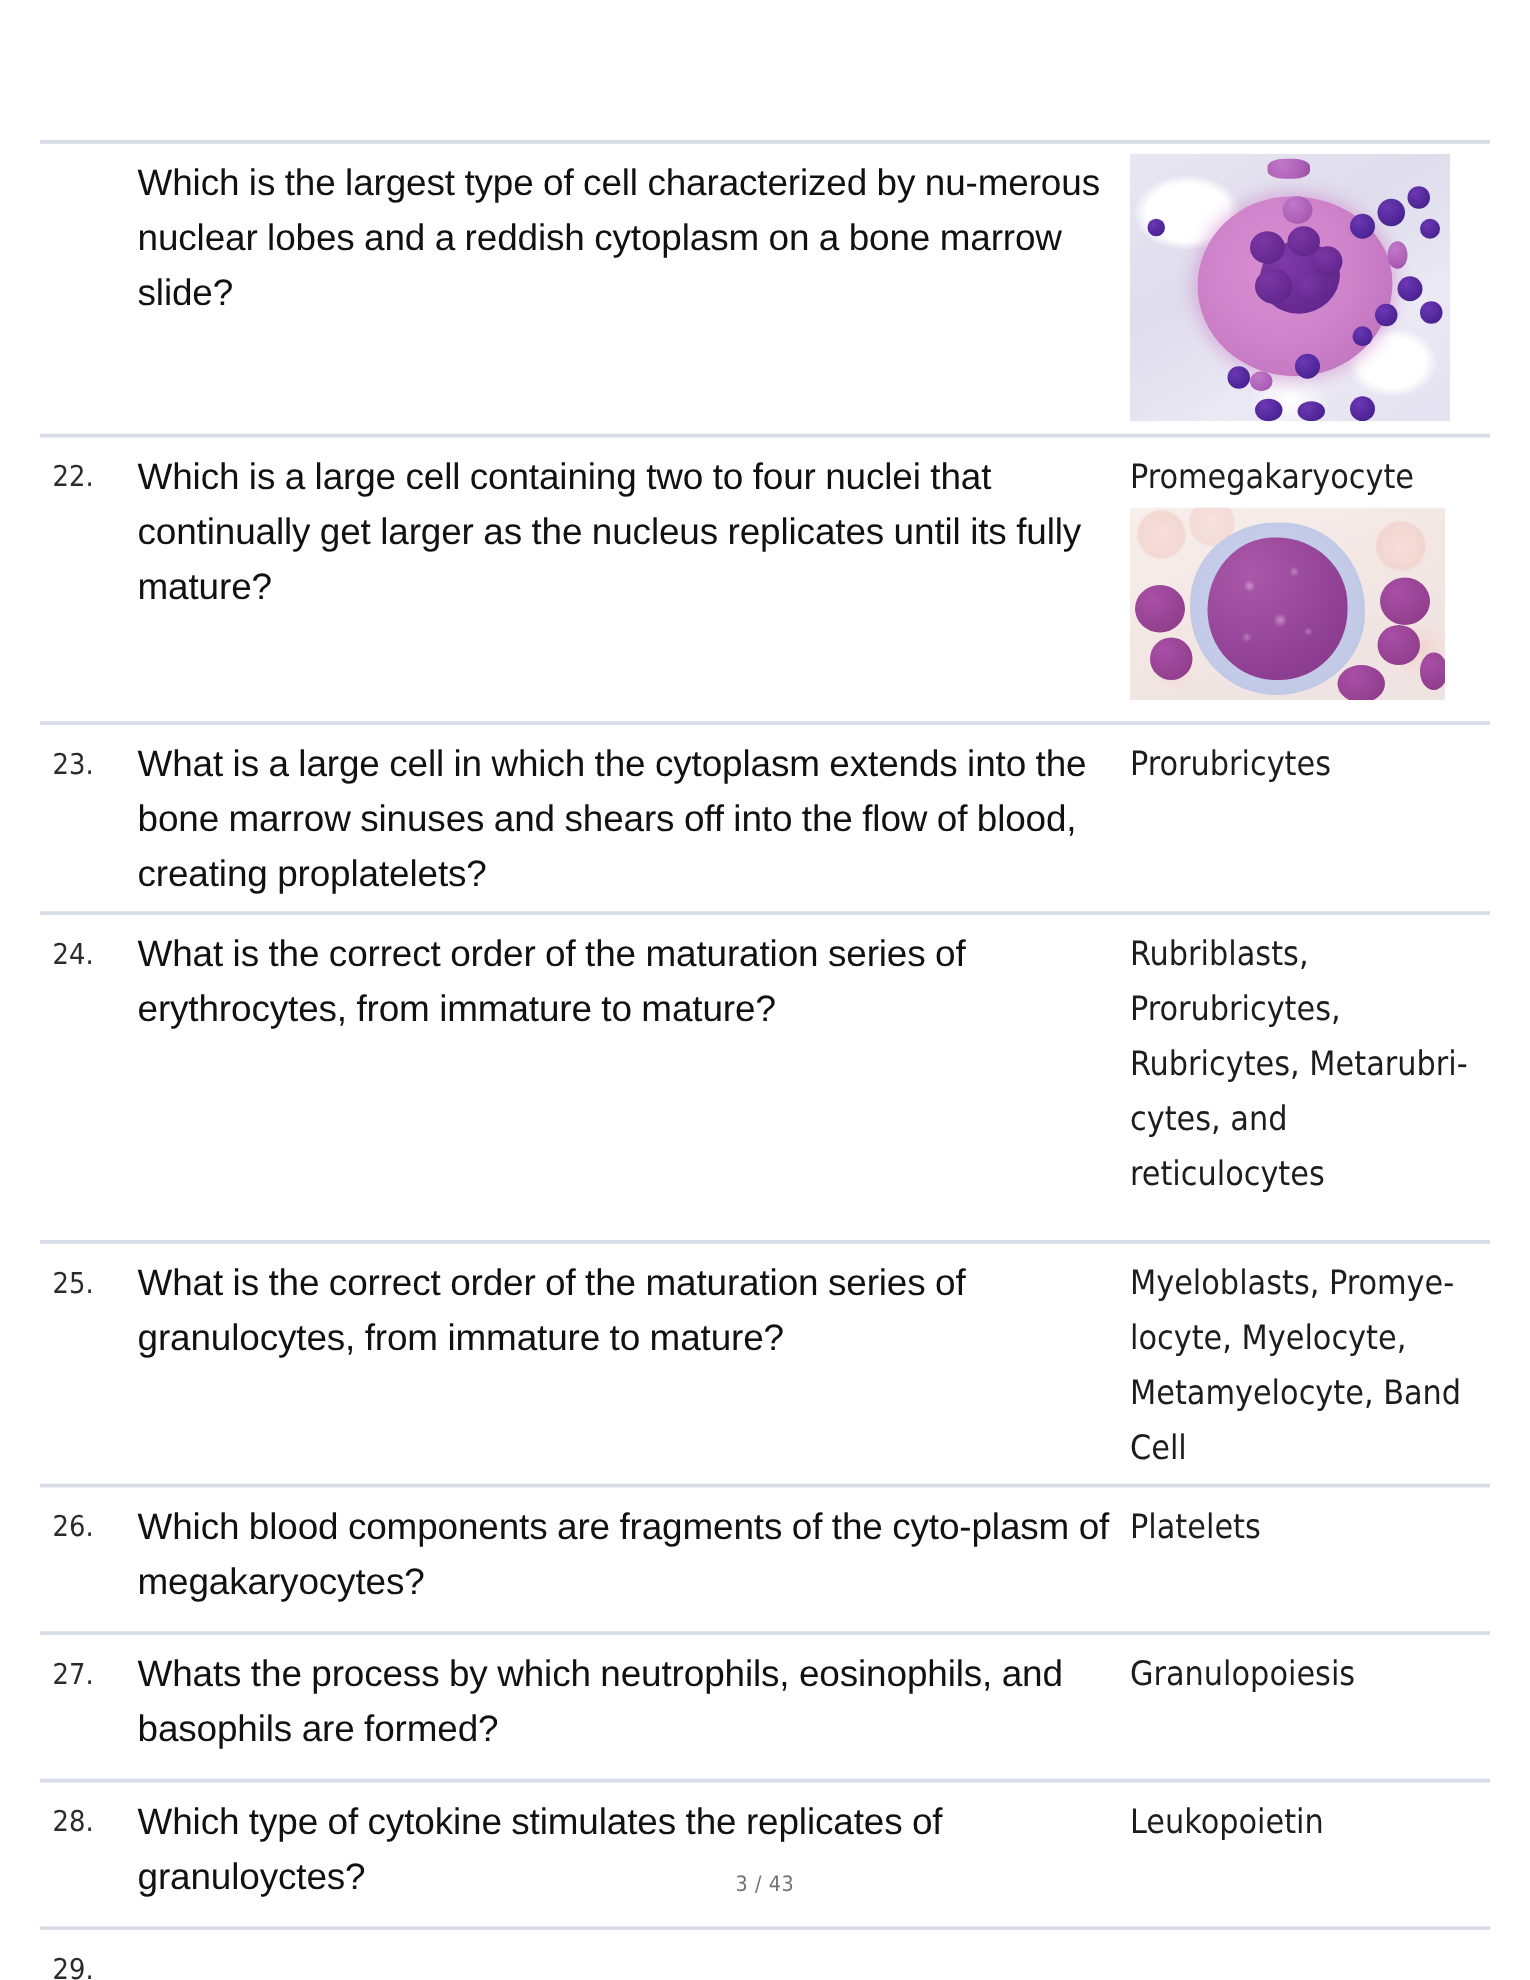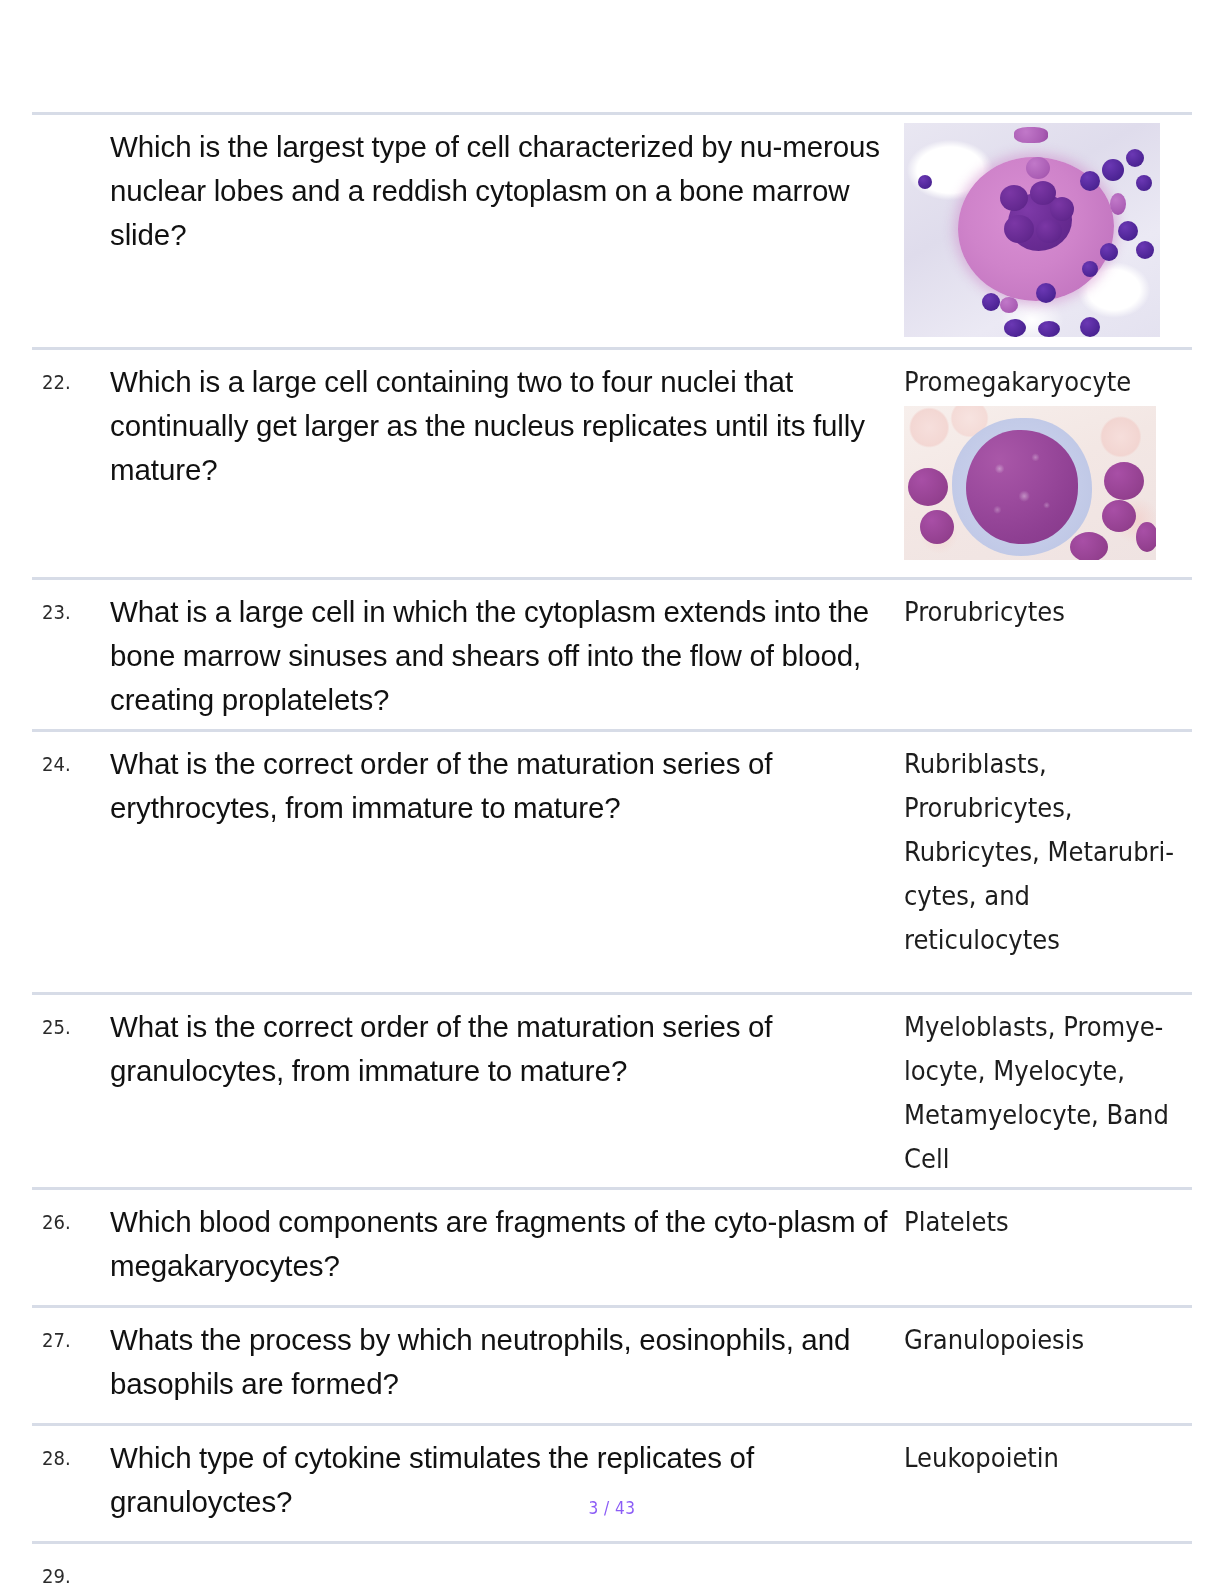--- a/index.html
+++ b/index.html
@@ -46,21 +46,21 @@
   .qa-row.last {
     border-bottom: none;
     flex-direction: column;
   }
 
   .col-num {
     width: 78px;
     flex: 0 0 78px;
     font-family: "DejaVu Sans Condensed", "Liberation Sans Narrow", "Liberation Sans", sans-serif;
     font-stretch: condensed;
-    font-size: 20px;
+    font-size: 23px;
     line-height: 44px;
     color: #2b2b2b;
     text-align: left;
     padding-left: 10px;
     box-sizing: border-box;
     font-weight: 300;
   }
 
   .col-q {
     width: 793px;
@@ -191,21 +191,21 @@
   }
 
   .page-footer {
     position: absolute;
     left: 0;
     top: 1498px;
     width: 1224px;
     text-align: center;
     font-family: "DejaVu Sans Condensed", "Liberation Sans Narrow", "Liberation Sans", sans-serif;
     font-size: 17px;
-    color: #8b5cf6;
+    color: #737373;
     letter-spacing: 0.5px;
   }
 </style>
 </head>
 <body>
 
 <div class="page">
 
   <div class="qa-table">
 

